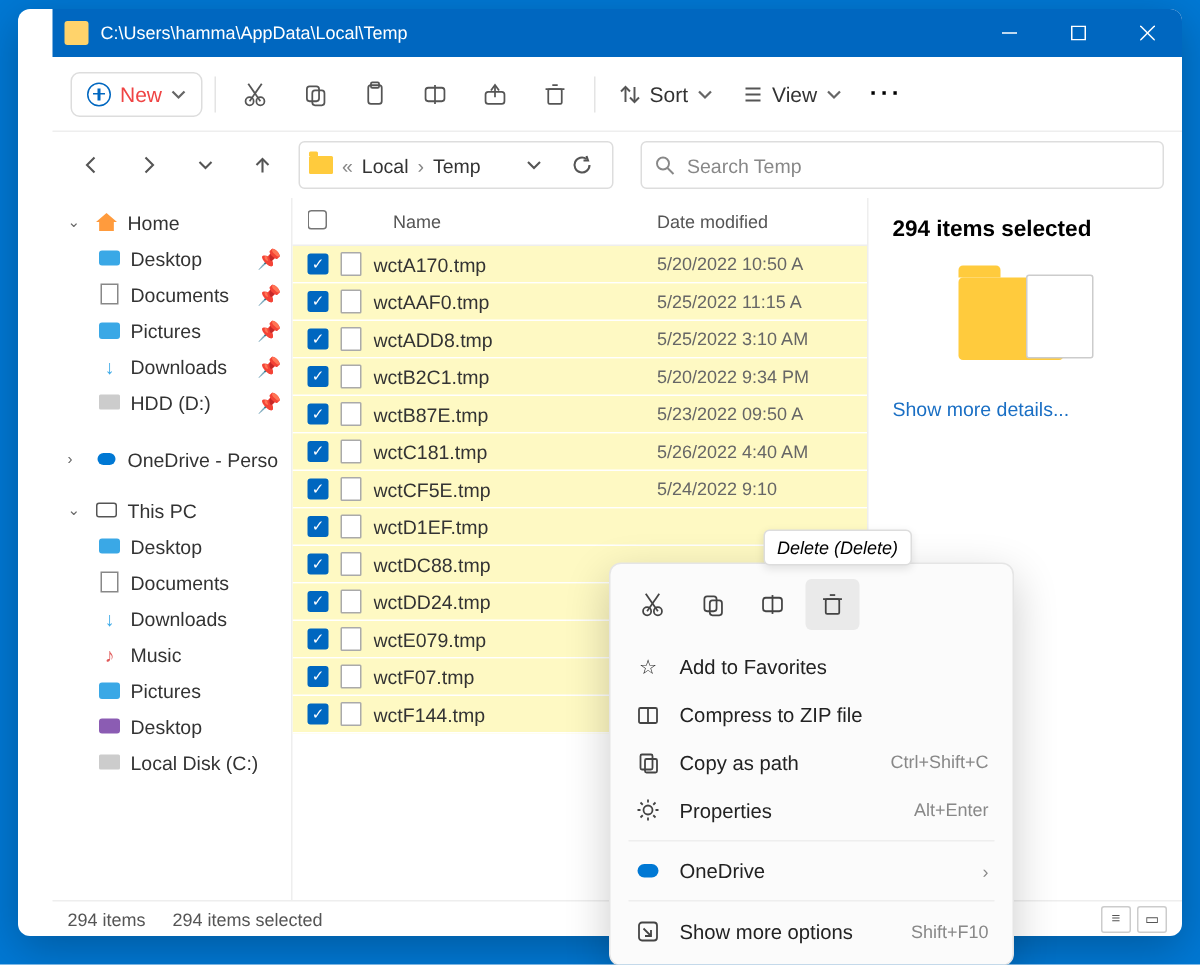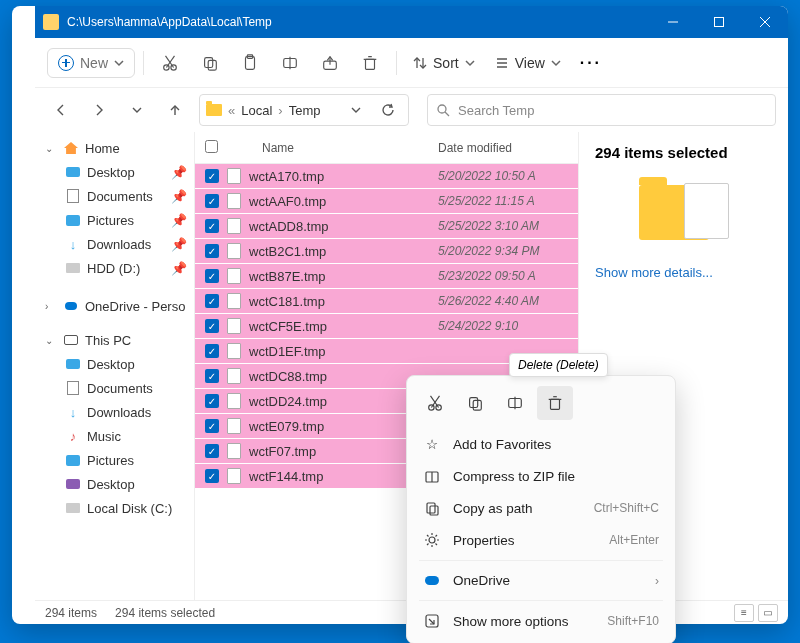--- a/index.html
+++ b/index.html
@@ -4,21 +4,21 @@
 <style>
 * { margin: 0; padding: 0; box-sizing: border-box; font-family: "Segoe UI", Arial, sans-serif; }
 body { background: #0078d4; width: 800px; height: 643px; overflow: hidden; position: relative; }
 .win { position: absolute; left: 12px; top: 6px; width: 776px; height: 618px; background: #fff; border-radius: 8px; box-shadow: 0 8px 30px rgba(0,0,0,.25); display: flex; flex-direction: column; overflow: hidden; padding-left: 23px; }
 .titlebar { height: 32px; background: #0067c0; display: flex; align-items: center; color: #fff; font-size: 12px; }
 .titlebar .appicon { width: 16px; height: 16px; background: #ffd36b; margin: 0 8px; border-radius: 2px; }
 .titlebar .path { flex: 1; }
 .titlebar .winbtn { width: 46px; height: 32px; display: flex; align-items: center; justify-content: center; }
 .titlebar .winbtn svg { width: 10px; height: 10px; stroke: #fff; stroke-width: 1; fill: none; }
 .toolbar { height: 50px; display: flex; align-items: center; padding: 0 12px; border-bottom: 1px solid #eee; gap: 4px; }
-.newbtn { display: flex; align-items: center; gap: 6px; padding: 6px 10px; border: 1px solid #ddd; border-radius: 6px; font-size: 14px; color: #737373; }
+.newbtn { display: flex; align-items: center; gap: 6px; padding: 6px 10px; border: 1px solid #ddd; border-radius: 6px; font-size: 14px; color: #ef4444; }
 .newbtn .plus { width: 16px; height: 16px; border: 1.5px solid #0067c0; border-radius: 50%; position: relative; }
 .newbtn .plus::before, .newbtn .plus::after { content: ""; position: absolute; background: #0067c0; }
 .newbtn .plus::before { left: 3px; top: 6px; width: 8px; height: 1.5px; }
 .newbtn .plus::after { left: 6px; top: 3px; width: 1.5px; height: 8px; }
 .tbic { width: 36px; height: 36px; display: flex; align-items: center; justify-content: center; border-radius: 4px; }
 .tbic svg { width: 18px; height: 18px; stroke: #555; stroke-width: 1.3; fill: none; }
 .tsep { width: 1px; height: 24px; background: #e4e4e4; margin: 0 4px; }
 .tbtxt { display: flex; align-items: center; gap: 6px; padding: 6px 8px; font-size: 14px; color: #333; }
 .dots { letter-spacing: 2px; font-weight: bold; }
 .navrow { height: 44px; display: flex; align-items: center; padding: 0 12px; gap: 10px; }
@@ -48,26 +48,26 @@
 .ico-pc { width: 14px; height: 10px; border: 1.5px solid #555; border-radius: 2px; }
 .ico-music { color: #e05a5a; }
 .ico-video { width: 14px; height: 10px; background: #8b5cb3; border-radius: 2px; }
 .filearea { flex: 1; display: flex; min-width: 0; }
 .list { flex: 1; display: flex; flex-direction: column; min-width: 0; }
 .lhead { display: flex; align-items: center; height: 32px; border-bottom: 1px solid #eee; font-size: 12px; color: #555; padding-left: 10px; gap: 35px; }
 .lhead .hchk { width: 22px; }
 .lhead .hname { flex: 1; }
 .lhead .hdate { width: 140px; }
 .rows { flex: 1; overflow-y: auto; }
-.row { display: flex; align-items: center; height: 25px; padding-left: 10px; font-size: 13px; color: #333; background: #f9a8d4; border-bottom: 1px solid #fff; }
+.row { display: flex; align-items: center; height: 25px; padding-left: 10px; font-size: 13px; color: #333; background: #fef9c3; border-bottom: 1px solid #fff; }
 .row .chk { width: 14px; height: 14px; background: #0067c0; border-radius: 2px; margin-right: 8px; display: flex; align-items: center; justify-content: center; }
 .row .chk::after { content: "✓"; color: #fff; font-size: 10px; }
 .row .fic { width: 14px; height: 16px; background: #fff; border: 1px solid #aaa; margin-right: 8px; border-radius: 1px; }
 .row .fname { flex: 1; white-space: nowrap; overflow: hidden; text-overflow: ellipsis; }
-.row .fdate { width: 140px; font-size: 12px; color: #666; white-space: nowrap; overflow: hidden; font-style: italic; }
+.row .fdate { width: 140px; font-size: 12px; color: #666; white-space: nowrap; overflow: hidden; }
 .details { width: 210px; border-left: 1px solid #eee; padding: 12px 16px; font-size: 13px; }
 .details h3 { font-size: 15px; font-weight: 600; margin-bottom: 14px; }
 .dthumb { width: 90px; height: 70px; margin: 10px auto 20px; position: relative; }
 .dthumb .fold { width: 70px; height: 55px; background: #ffcb3d; border-radius: 3px; position: absolute; left: 0; top: 10px; }
 .dthumb .fold::before { content: ""; position: absolute; left: 0; top: -8px; width: 28px; height: 8px; background: #ffcb3d; border-radius: 3px 3px 0 0; }
 .dthumb .doc { width: 45px; height: 56px; background: #fff; border: 1px solid #ccc; position: absolute; right: 0; top: 8px; border-radius: 2px; }
 .showmore { color: #1a6fc4; font-size: 13px; }
 .status { height: 24px; border-top: 1px solid #eee; display: flex; align-items: center; padding: 0 10px; font-size: 12px; color: #555; gap: 18px; }
 .status .vbtns { margin-left: auto; display: flex; gap: 4px; }
 .status .vbtn { width: 20px; height: 18px; border: 1px solid #ccc; border-radius: 2px; display: flex; align-items: center; justify-content: center; font-size: 10px; }

